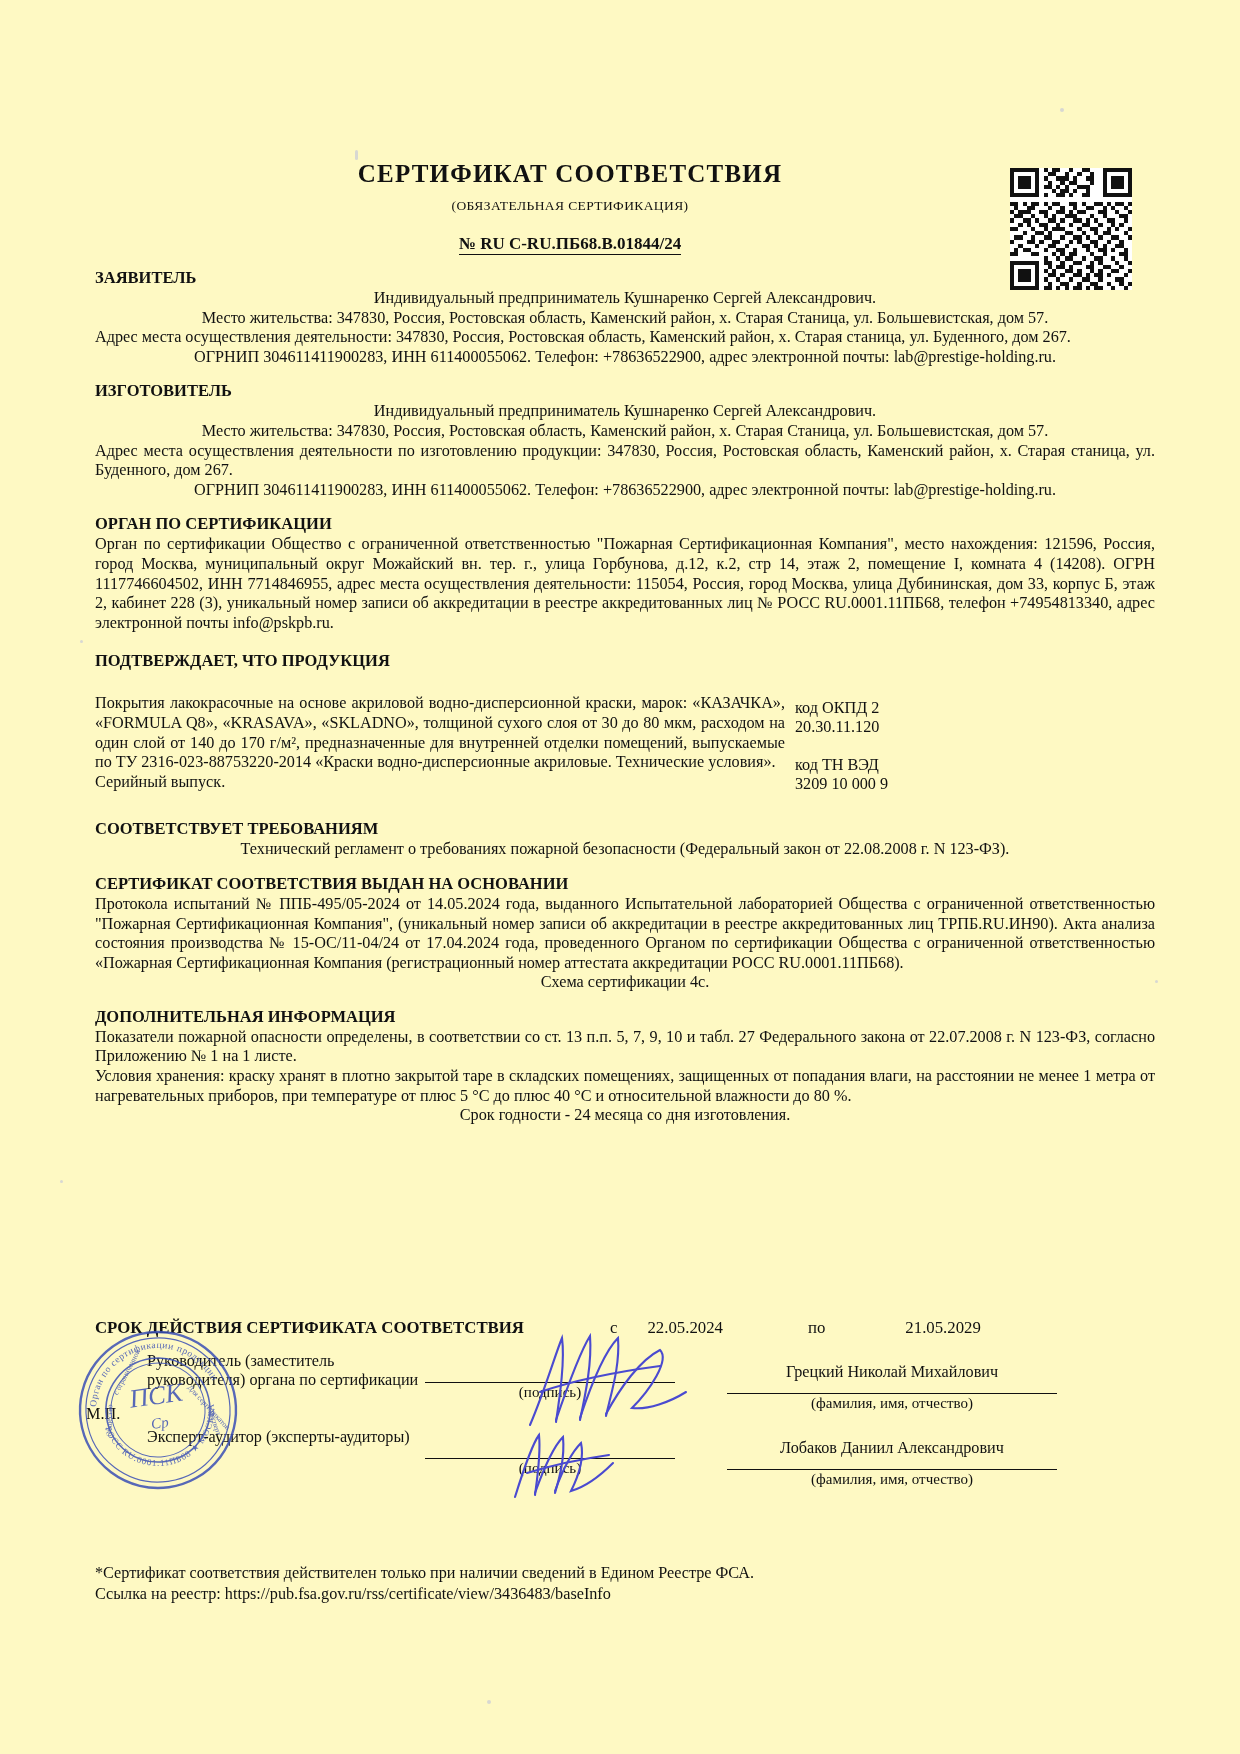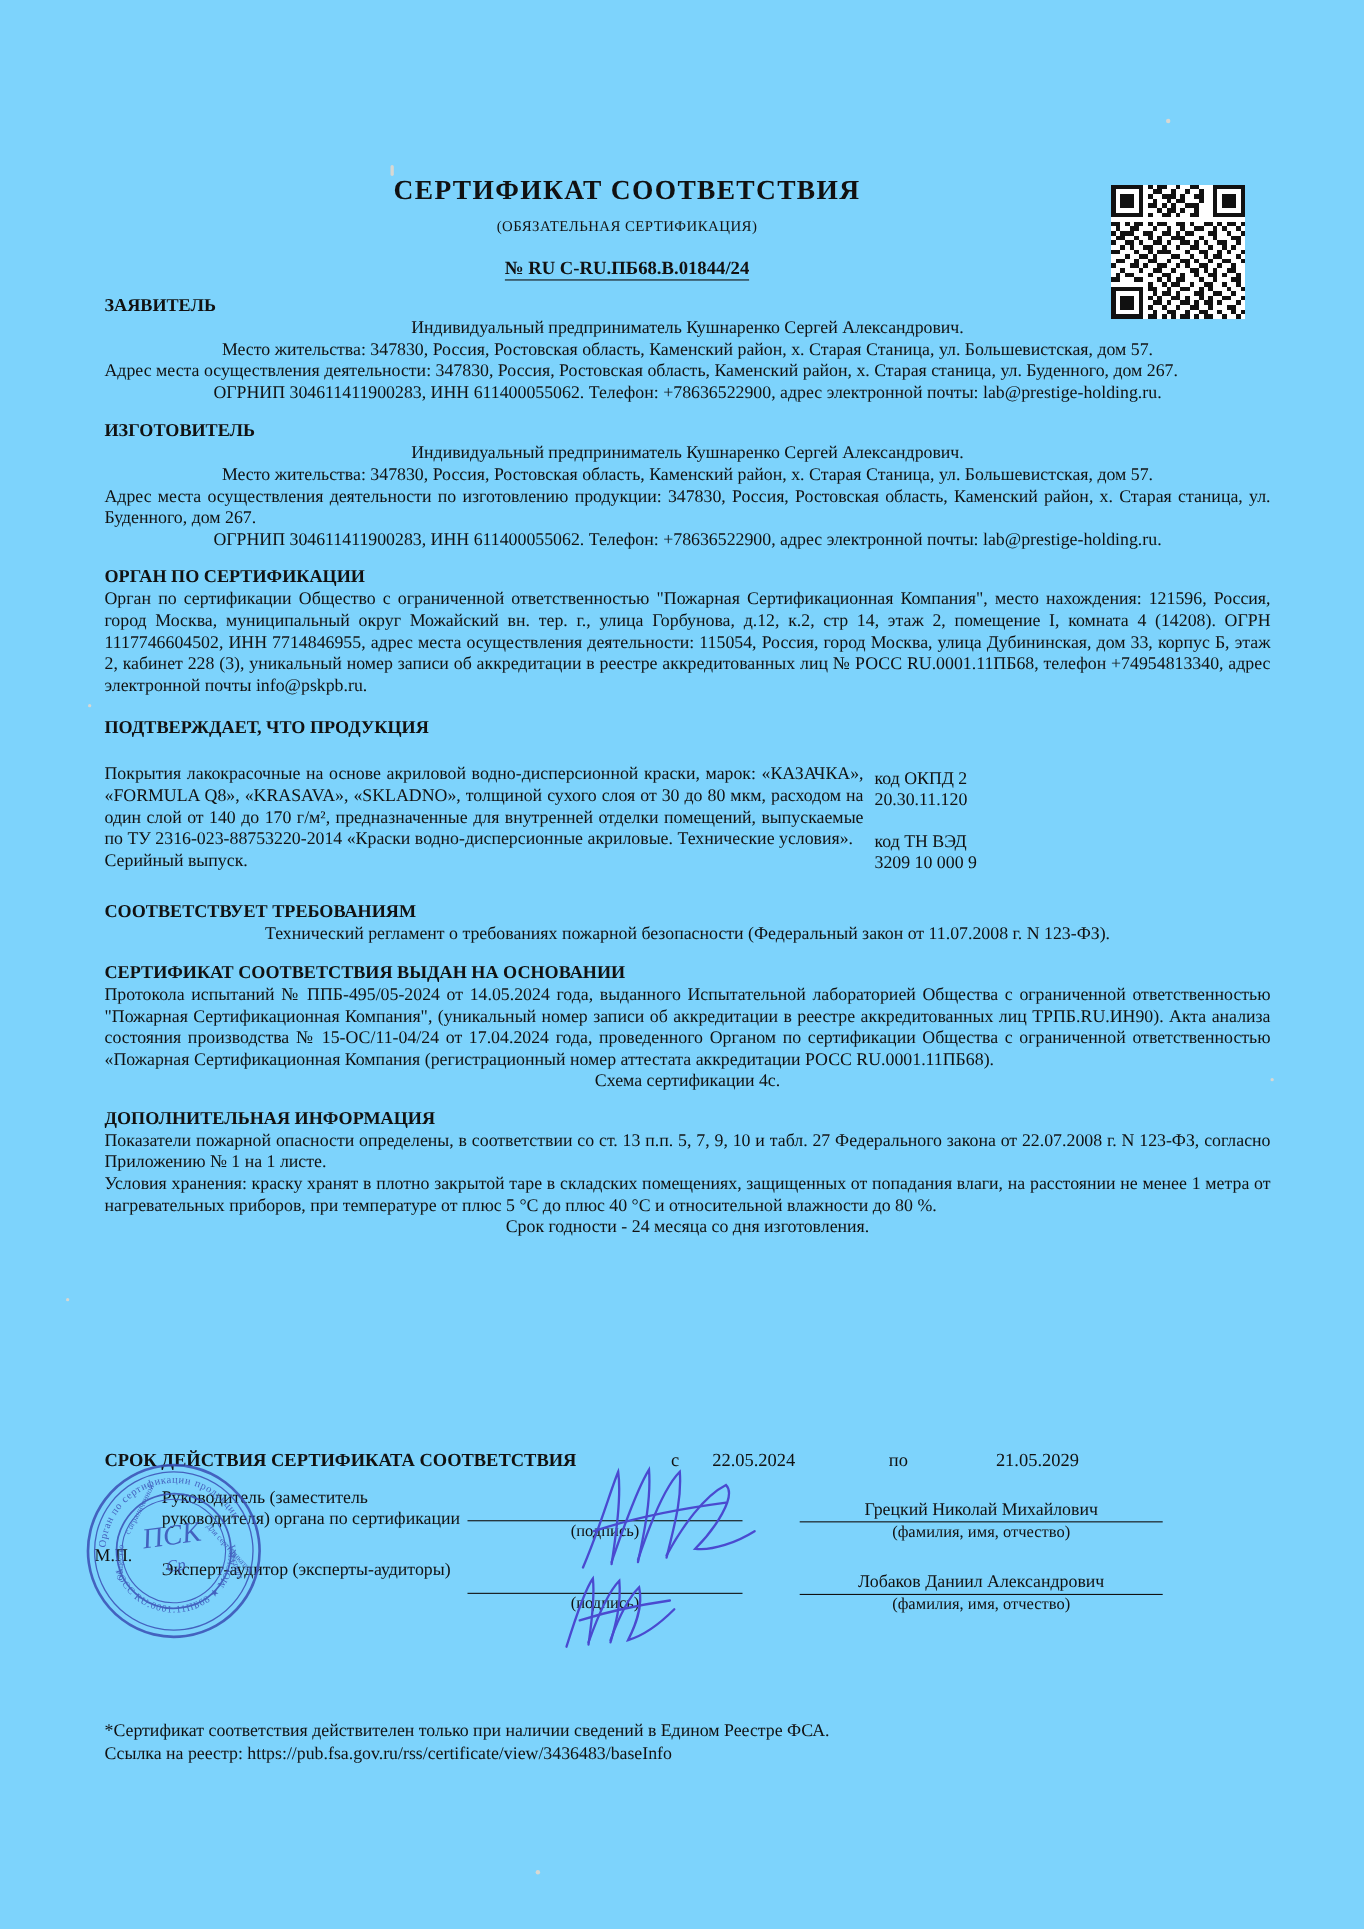--- a/index.html
+++ b/index.html
@@ -13,21 +13,21 @@
     position: relative;
     font-family: "Liberation Serif", serif;
     color: #111111;
     overflow: hidden;
   }
   .page {
     position: absolute;
     left: 0; top: 0;
     width: 1240px;
     height: 1754px;
-    background: #7dd3fc;
+    background: #fef9c3;
   }
   .content {
     position: absolute;
     left: 95px;
     top: 160px;
     width: 1060px;
   }
   .title {
     text-align: center;
     font-size: 25px;
@@ -152,21 +152,21 @@
     width: 330px;
     text-align: center;
     margin-left: 52px;
   }
   .sig-name {
     border-bottom: 1px solid #111;
     height: 30px;
     display: flex;
     align-items: flex-end;
     justify-content: center;
-    padding-bottom: 1px;
+    padding-bottom: 11px;
   }
   .mp {
     position: absolute;
     left: 86px;
     top: 1405px;
     font-size: 16.2px;
     font-weight: normal;
   }
   .footer {
     position: absolute;
@@ -467,21 +467,21 @@
           <div class="code-value">20.30.11.120</div>
         </div>
         <div class="code-row">
           <div class="code-label">код ТН ВЭД</div>
           <div class="code-value">3209 10 000 9</div>
         </div>
       </div>
     </div>
 
     <div class="section-head" style="margin-top:6px;">СООТВЕТСТВУЕТ ТРЕБОВАНИЯМ</div>
-    <p class="body nj">Технический регламент о требованиях пожарной безопасности (Федеральный закон от 11.07.2008 г. N 123-ФЗ).</p>
+    <p class="body nj">Технический регламент о требованиях пожарной безопасности (Федеральный закон от 22.08.2008 г. N 123-ФЗ).</p>
 
     <div class="section-head">СЕРТИФИКАТ СООТВЕТСТВИЯ ВЫДАН НА ОСНОВАНИИ</div>
     <p class="body">Протокола испытаний № ППБ-495/05-2024 от 14.05.2024 года, выданного Испытательной лабораторией Общества с ограниченной ответственностью "Пожарная Сертификационная Компания", (уникальный номер записи об аккредитации в реестре аккредитованных лиц ТРПБ.RU.ИН90). Акта анализа состояния производства № 15-ОС/11-04/24 от 17.04.2024 года, проведенного Органом по сертификации Общества с ограниченной ответственностью «Пожарная Сертификационная Компания (регистрационный номер аттестата аккредитации РОСС RU.0001.11ПБ68).</p>
     <p class="body nj">Схема сертификации 4с.</p>
 
     <div class="section-head">ДОПОЛНИТЕЛЬНАЯ ИНФОРМАЦИЯ</div>
     <p class="body">Показатели пожарной опасности определены, в соответствии со ст. 13 п.п. 5, 7, 9, 10 и табл. 27 Федерального закона от 22.07.2008 г. N 123-ФЗ, согласно Приложению № 1 на 1 листе.</p>
     <p class="body">Условия хранения: краску хранят в плотно закрытой таре в складских помещениях, защищенных от попадания влаги, на расстоянии не менее 1 метра от нагревательных приборов, при температуре от плюс 5 °C до плюс 40 °C и относительной влажности до 80 %.</p>
     <p class="body nj">Срок годности - 24 месяца со дня изготовления.</p>
   </div>

